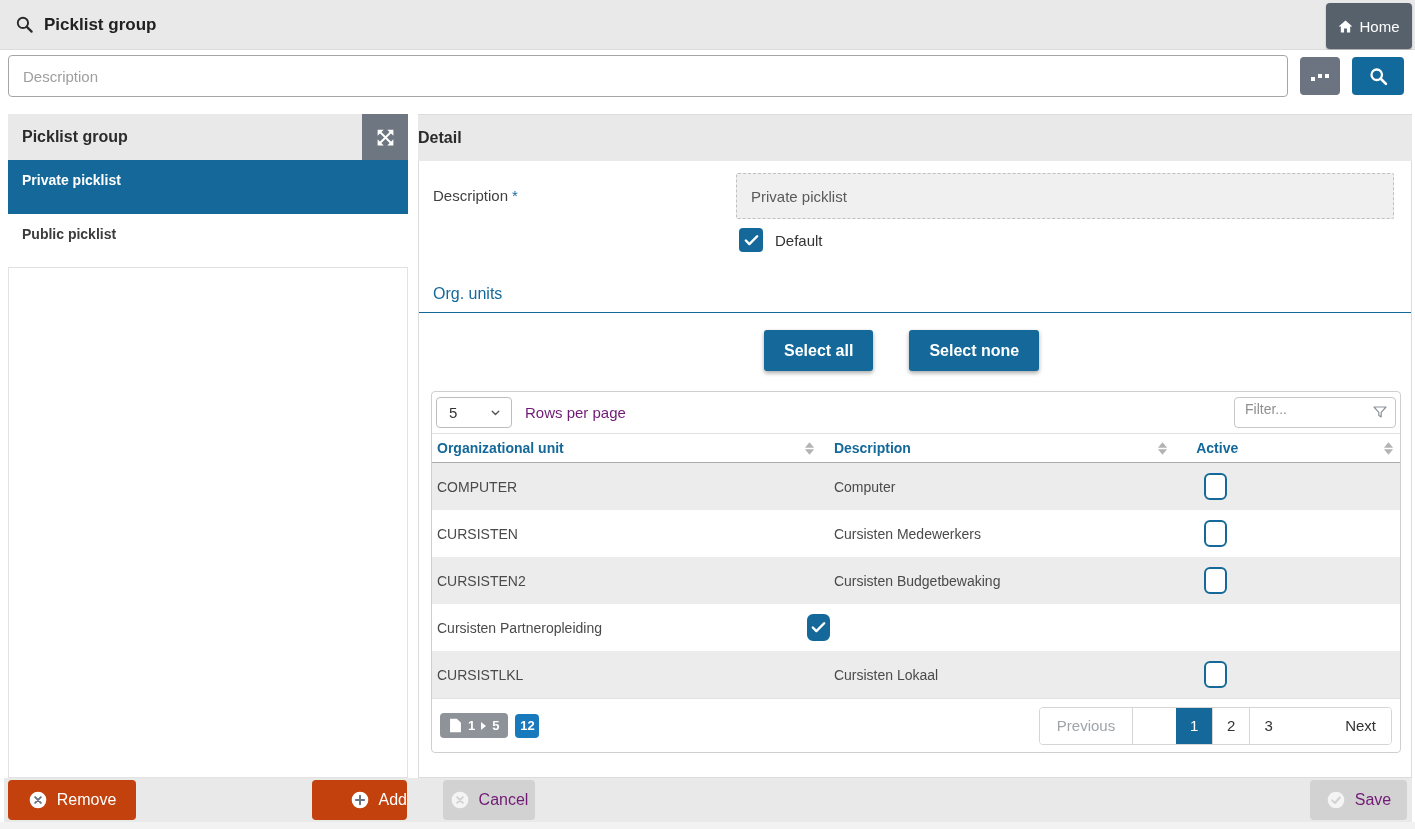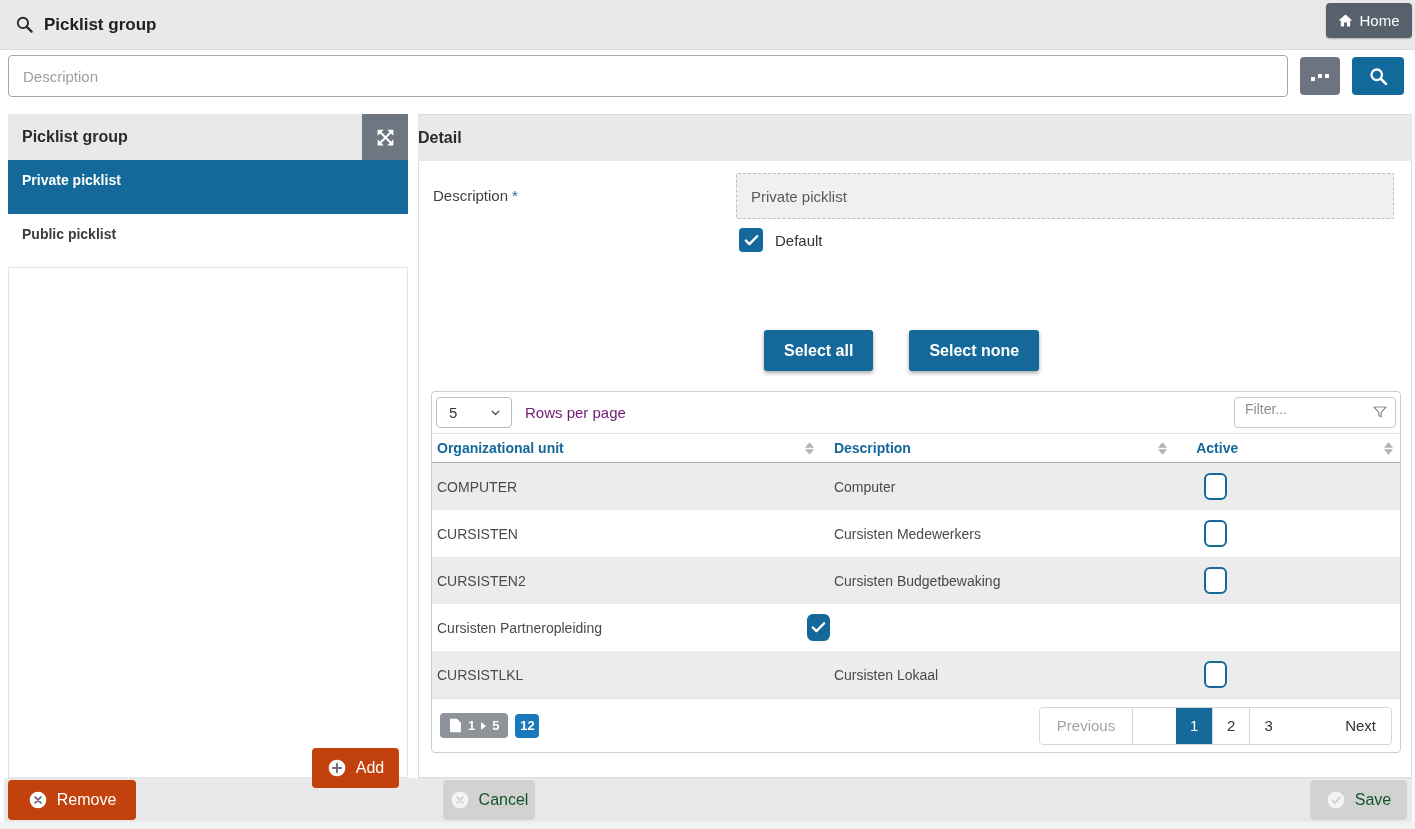--- a/index.html
+++ b/index.html
@@ -4,21 +4,21 @@
 <style>
   * { margin:0; padding:0; box-sizing:border-box; }
   html,body { width:1415px; height:829px; }
   body { font-family:"Liberation Sans", sans-serif; background:#fff; position:relative; overflow:hidden; color:#333; }
   #app { position:absolute; inset:0; width:1415px; height:829px; background:#fff; }
 
   
   .topbar { position:absolute; left:0; top:0; width:1415px; height:50px; background:#E9E9E9; border-bottom:1px solid #DCDCDC; display:flex; align-items:center; padding-left:15px; }
   .topbar .mag { width:19px; height:19px; margin-right:10px; }
   .topbar-title { font-size:17px; font-weight:bold; color:#212121; }
-  .home-btn { position:absolute; top:3px; right:3px; width:86px; height:35px; background:#57616C; color:#fff; border:none; border-radius:4px; font-size:15px; font-family:inherit; display:flex; align-items:center; justify-content:center; gap:6px; cursor:pointer; box-shadow:0 1px 2px rgba(0,0,0,.25); }
+  .home-btn { position:absolute; top:3px; right:3px; width:86px; height:46px; background:#57616C; color:#fff; border:none; border-radius:4px; font-size:15px; font-family:inherit; display:flex; align-items:center; justify-content:center; gap:6px; cursor:pointer; box-shadow:0 1px 2px rgba(0,0,0,.25); }
 
   
   .searchbar { position:absolute; left:0; top:50px; width:1415px; height:52px; background:#fff; }
   .desc-input { position:absolute; left:8px; top:5px; width:1280px; height:42px; border:1px solid #A6A6A6; border-radius:4px; padding:0 14px; font-size:15px; font-family:inherit; color:#333; outline:none; }
   .desc-input::placeholder { color:#9E9E9E; }
   .more-btn { position:absolute; left:1300px; top:7px; width:40px; height:38px; background:#6B7480; border:none; border-radius:4px; cursor:pointer; display:flex; align-items:center; justify-content:center; gap:3px; }
   .more-btn i { width:4px; height:4px; background:#fff; display:inline-block; }
   .search-btn { position:absolute; left:1352px; top:7px; width:52px; height:38px; background:#12699B; border:none; border-radius:4px; cursor:pointer; display:flex; align-items:center; justify-content:center; }
 
   
@@ -85,23 +85,23 @@
   .prev-btn { color:#9FA4A8 !important; padding:0 17px; }
   .page-btn { width:37px; }
   .page-btn.active { background:#14699A !important; color:#fff !important; }
   .next-btn { padding:0 15px; }
 
   
   .bottom-bar { position:absolute; left:4px; top:778px; width:1408px; height:44px; background:#E9E9E9; }
   .foot-strip { position:absolute; left:0; top:822px; width:1415px; height:7px; background:#F2F2F2; }
   .abtn { position:absolute; height:40px; border:none; border-radius:4px; font-size:16px; font-family:inherit; display:flex; align-items:center; justify-content:center; gap:9px; cursor:pointer; }
   .btn-slate { background:#c2410c; color:#fff; }
-  .btn-disabled { background:#D2D2D2; color:#14532d; cursor:default; }
+  .btn-disabled { background:#D2D2D2; color:#701a75; cursor:default; }
   #remove-btn { left:8px; top:780px; width:128px; }
-  #add-btn { left:312px; top:748px; width:87px; }
+  #add-btn { left:312px; top:780px; width:95px;justify-content:flex-end; }
   #cancel-btn { left:443px; top:780px; width:92px; }
   #save-btn { left:1310px; top:780px; width:97px; }
   .cir-ic { width:20px; height:20px; }
 </style>
 </head>
 <body>
 
 <div id="app">
 
   <div class="topbar">
@@ -165,20 +165,21 @@
 
     <div class="default-row">
       <span class="cbx">
         <svg viewBox="0 0 24 24">
             <polyline points="20 6 9 17 4 12"></polyline>
           </svg>
       </span>
       <span class="default-label">Default</span>
     </div>
 
+    <div class="org-heading">Org. units</div>
 
     <div class="sel-buttons">
       <button class="btn-primary">Select all</button>
       <button class="btn-primary">Select none</button>
     </div>
 
     <div class="tbl">
       <div class="tbl-controls">
         <div class="rpp-select">
           <span>5</span>

